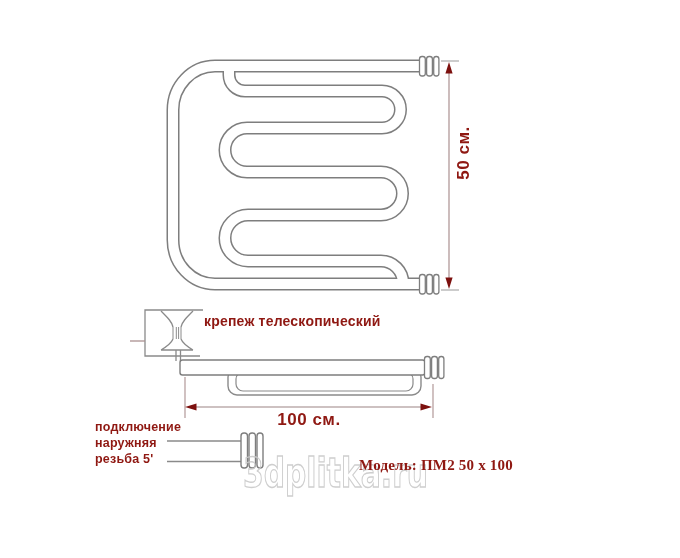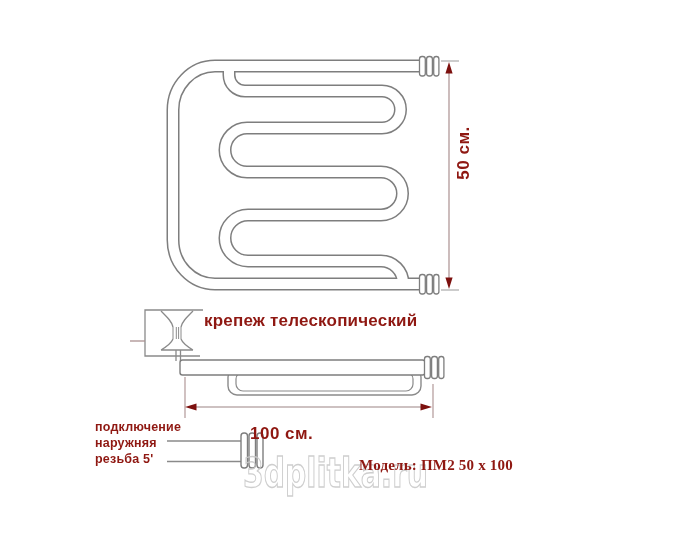--- a/index.html
+++ b/index.html
@@ -11,27 +11,27 @@
     overflow: hidden;
     font-family: "Liberation Sans", sans-serif;
   }
   .drawing-svg { position: absolute; left: 0; top: 0; }
   .red-label {
     position: absolute;
     color: #8f1812;
     font-weight: bold;
     white-space: nowrap;
   }
-  .fastener-note { left: 204px; top: 311px; font-size: 17px; line-height: 20.5px; letter-spacing: 0.2px; }
+  .fastener-note { left: 204px; top: 311px; font-size: 14px; line-height: 20.5px; letter-spacing: 0.2px; }
   .height-label {
     left: 420px; top: 144px; width: 86px; height: 18px;
     text-align: center; font-size: 17px; letter-spacing: 0.5px;
     transform: rotate(-90deg);
   }
-  .width-label { left: 250px; top: 424px; width: 118px; font-size: 17px; letter-spacing: 0.5px; }
+  .width-label { left: 250px; top: 410px; width: 118px; text-align: center; font-size: 17px; letter-spacing: 0.5px; }
   .connection-note { left: 95px; top: 419px; font-size: 12.5px; line-height: 16px; letter-spacing: 0.2px; }
   .model-label { left: 359px; top: 457px; font-size: 15px; letter-spacing: 0.2px; font-family: Liberation Serif, serif; }
 </style>
 </head>
 <body>
 
 <div class="canvas">
 
   <svg class="drawing-svg" width="680" height="558" viewBox="0 0 680 558">
 

